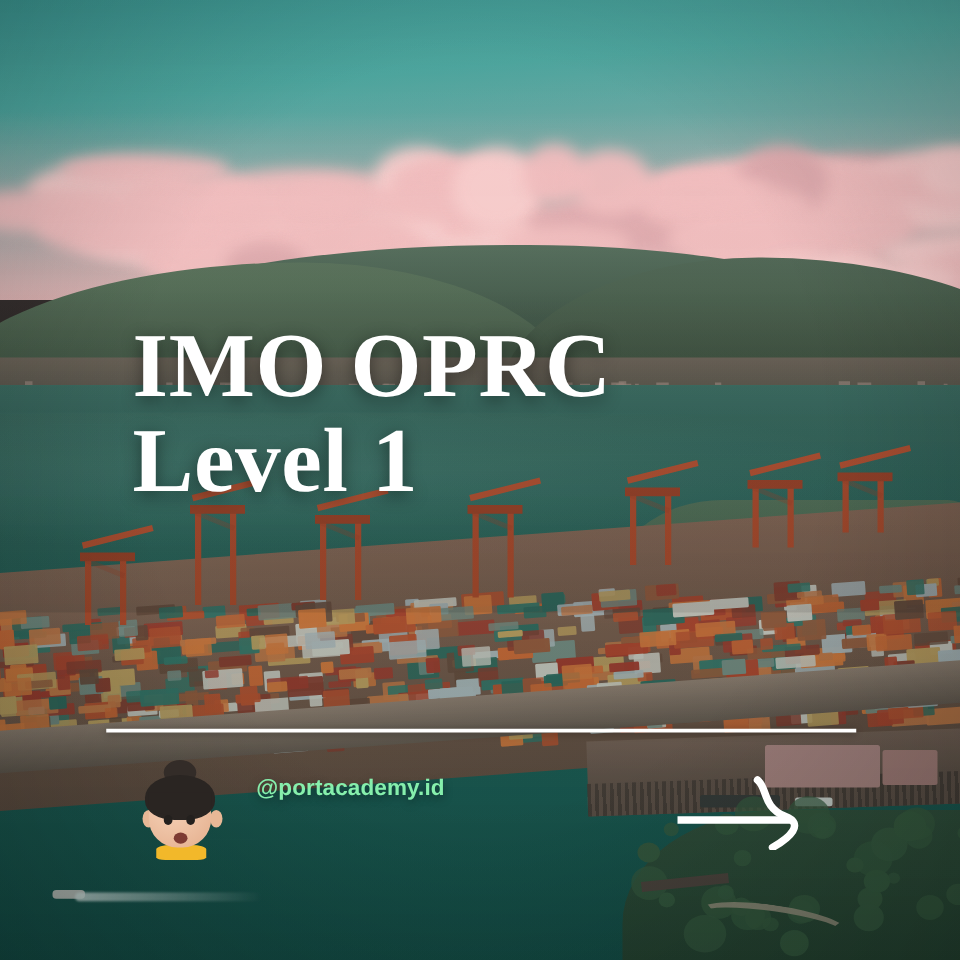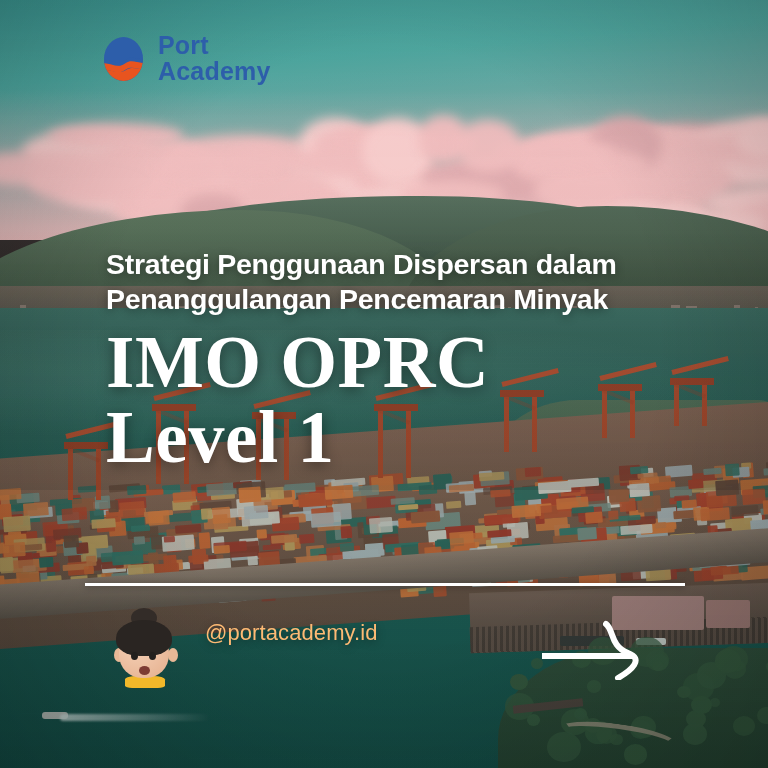--- a/index.html
+++ b/index.html
@@ -181,21 +181,21 @@
   .footer{position:absolute;left:85px;top:604px;width:600px;height:90px;}
   .avatar{
     position:absolute;left:22px;top:4px;width:78px;height:78px;
   }
   .brandblock{position:absolute;left:120px;top:12px;}
   .brand-name{
     color:#ffffff;font-weight:700;font-size:26px;letter-spacing:.2px;
     text-shadow:0 2px 8px rgba(0,0,0,.4);
   }
   .brand-handle{
-    margin-top:4px;color:#fdba74;font-weight:400;font-size:22px;letter-spacing:.1px;
+    margin-top:4px;color:#86efac;font-weight:700;font-size:18px;letter-spacing:.1px;
     text-shadow:0 2px 8px rgba(0,0,0,.4);
   }
   .arrow{position:absolute;left:455px;top:16px;width:150px;height:60px;}
 
   
   .av-face{position:absolute;left:12px;top:20px;width:50px;height:50px;border-radius:48% 48% 46% 46%;
     background:radial-gradient(circle at 38% 32%,#f6d2b8,#e4ae8c);}
   .av-ear{position:absolute;top:40px;width:10px;height:14px;border-radius:50%;background:#e8b896;}
   .av-ear.l{left:7px;} .av-ear.r{right:7px;}
   .av-hair{position:absolute;left:9px;top:12px;width:56px;height:36px;border-radius:50% 50% 42% 42%;
@@ -1128,45 +1128,22 @@
     <div class="path"></div>
 
     <div class="darken-mid"></div>
     <div class="grade"></div>
     <div class="grade2"></div>
     <div class="vignette"></div>
   </div>
 
   <div class="content">
 
-    <div class="logo">
-      <div class="logo-mark">
-        <svg width="47" height="50" viewBox="0 0 47 50" xmlns="http://www.w3.org/2000/svg">
-          <defs>
-            <clipPath id="circ">
-                <ellipse cx="23.5" cy="25" rx="19.5" ry="22"></ellipse>
-              </clipPath>
-          </defs>
-          <ellipse cx="23.5" cy="25" rx="19.5" ry="22" fill="#2d5eaa"></ellipse>
-          <g clip-path="url(#circ)">
-            <path d="M-2 31 C 7 24, 16 36, 25 29 C 33 23, 41 32, 50 27 L50 34 C41 39,33 30,25 36 C16 43,7 31,-2 38 Z" fill="#e8541f"></path>
-            <path d="M-2 28 C 7 21, 16 33, 25 26 C 33 20, 41 29, 50 24 L50 27.5 C41 32.5,33 23.5,25 29.5 C16 36.5,7 24.5,-2 31.5 Z" fill="#2d5eaa"></path>
-            <path d="M-2 38 C 8 32, 17 42, 26 36 C 34 31, 41 38, 50 34 L50 50 L-2 50 Z" fill="#e8541f"></path>
-          </g>
-        </svg>
-      </div>
-      <div class="logo-words">
-        <span>Port</span>
-        <span>Academy</span>
-      </div>
-    </div>
 
     <div class="headline">
-      <div class="sub">Strategi Penggunaan Dispersan dalam
-Penanggulangan Pencemaran Minyak</div>
       <div class="title">IMO OPRC
 Level  1</div>
     </div>
 
     <div class="divider"></div>
 
     <div class="footer">
 
       <div class="avatar">
         <div class="av-shirt"></div>

